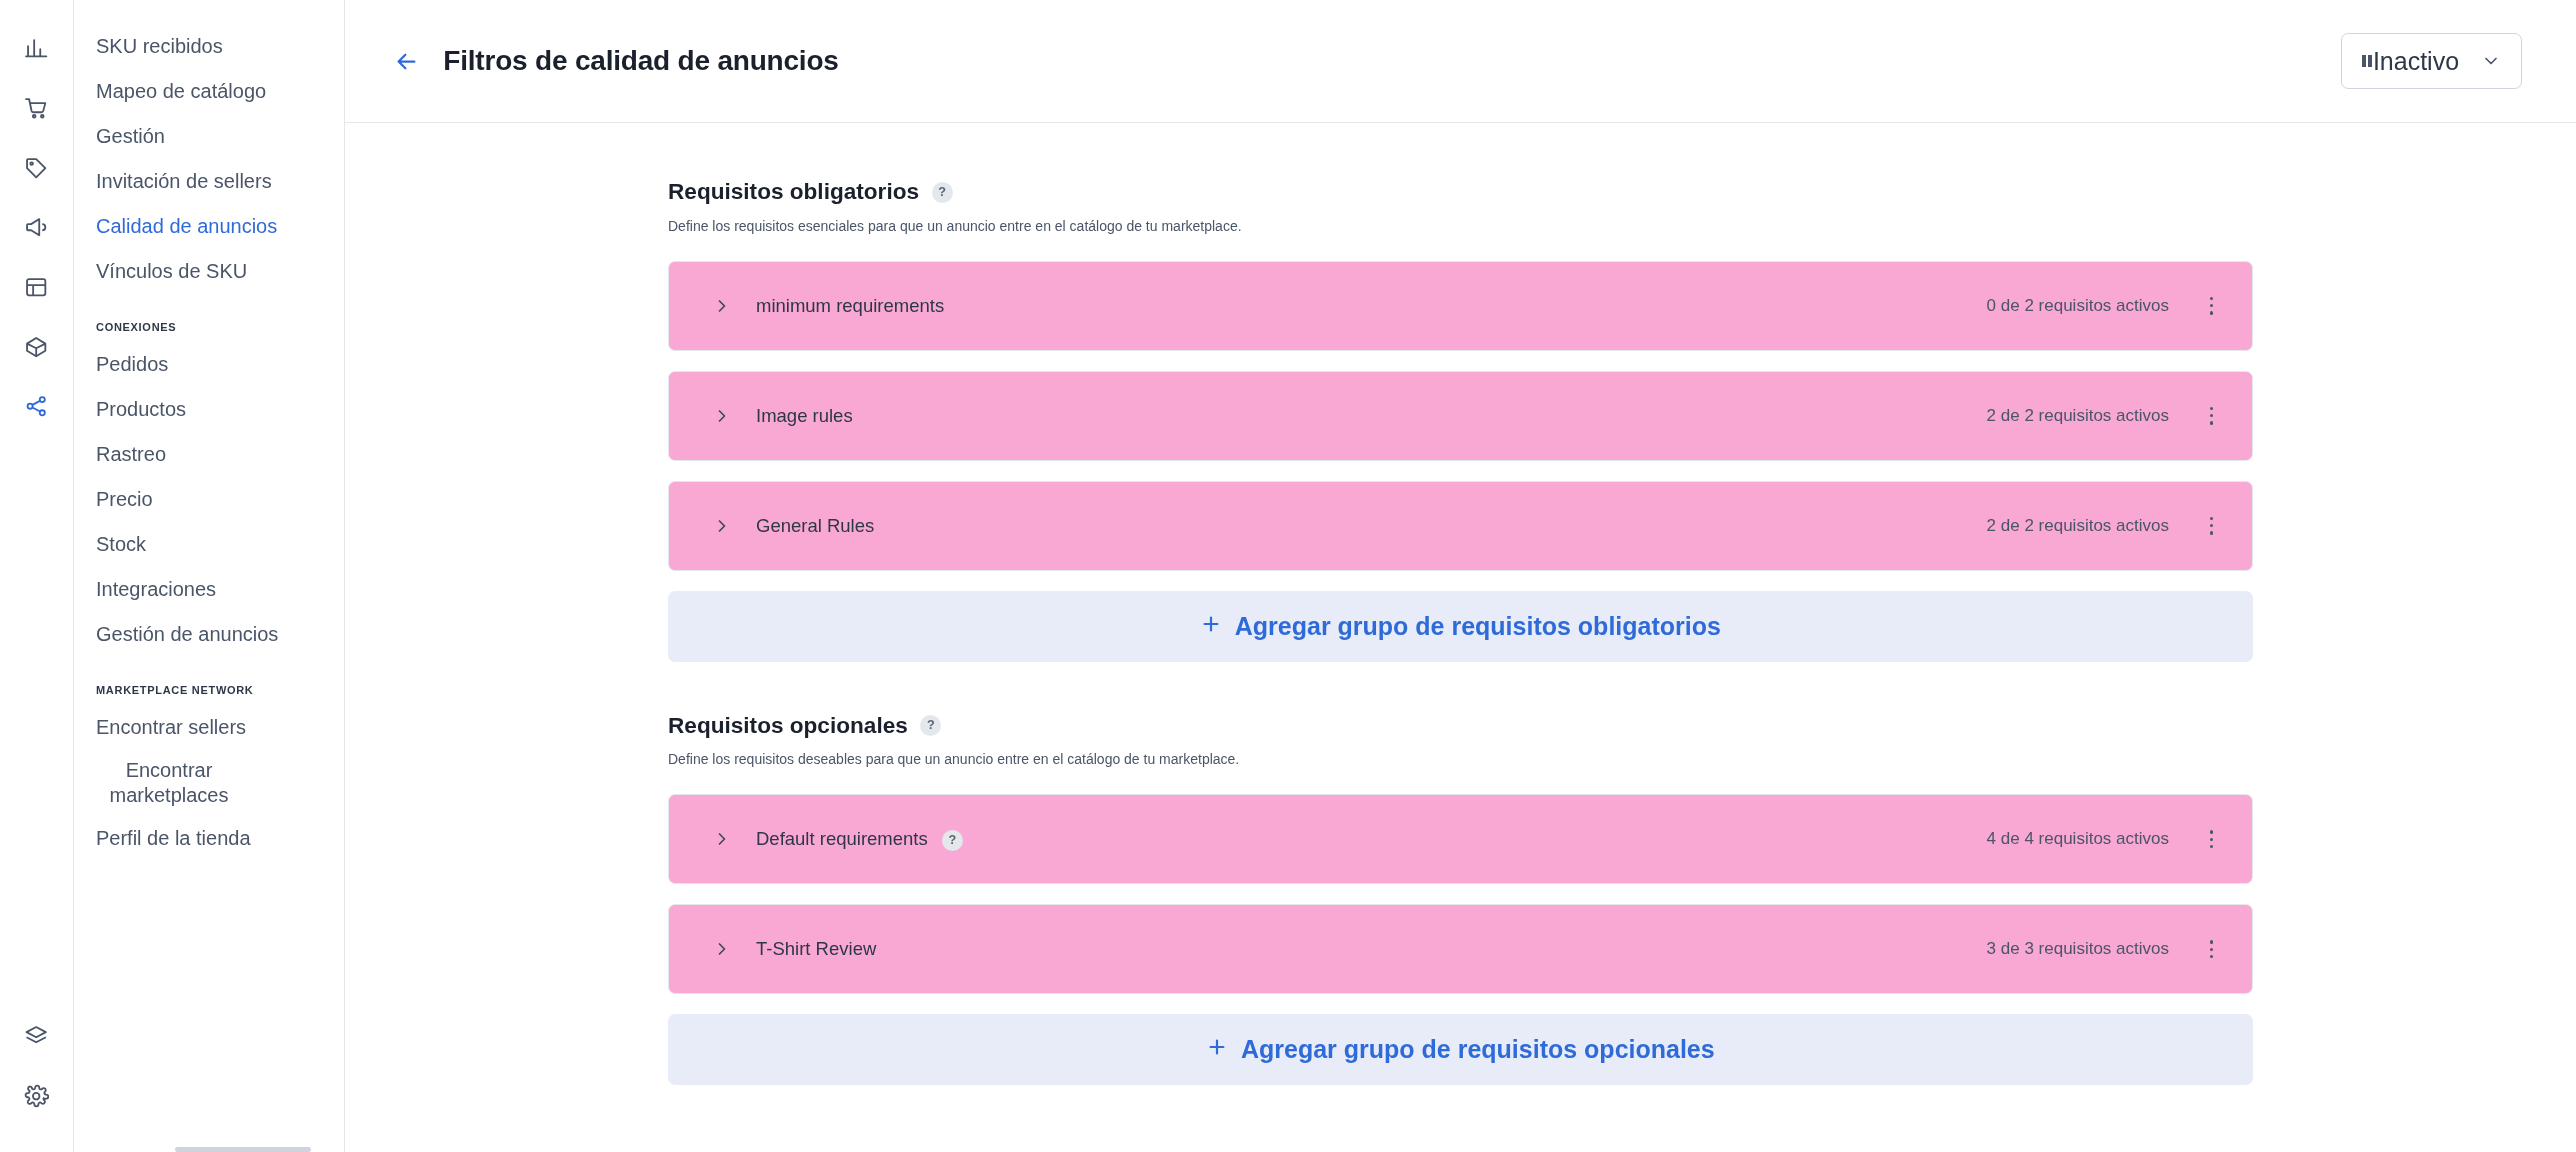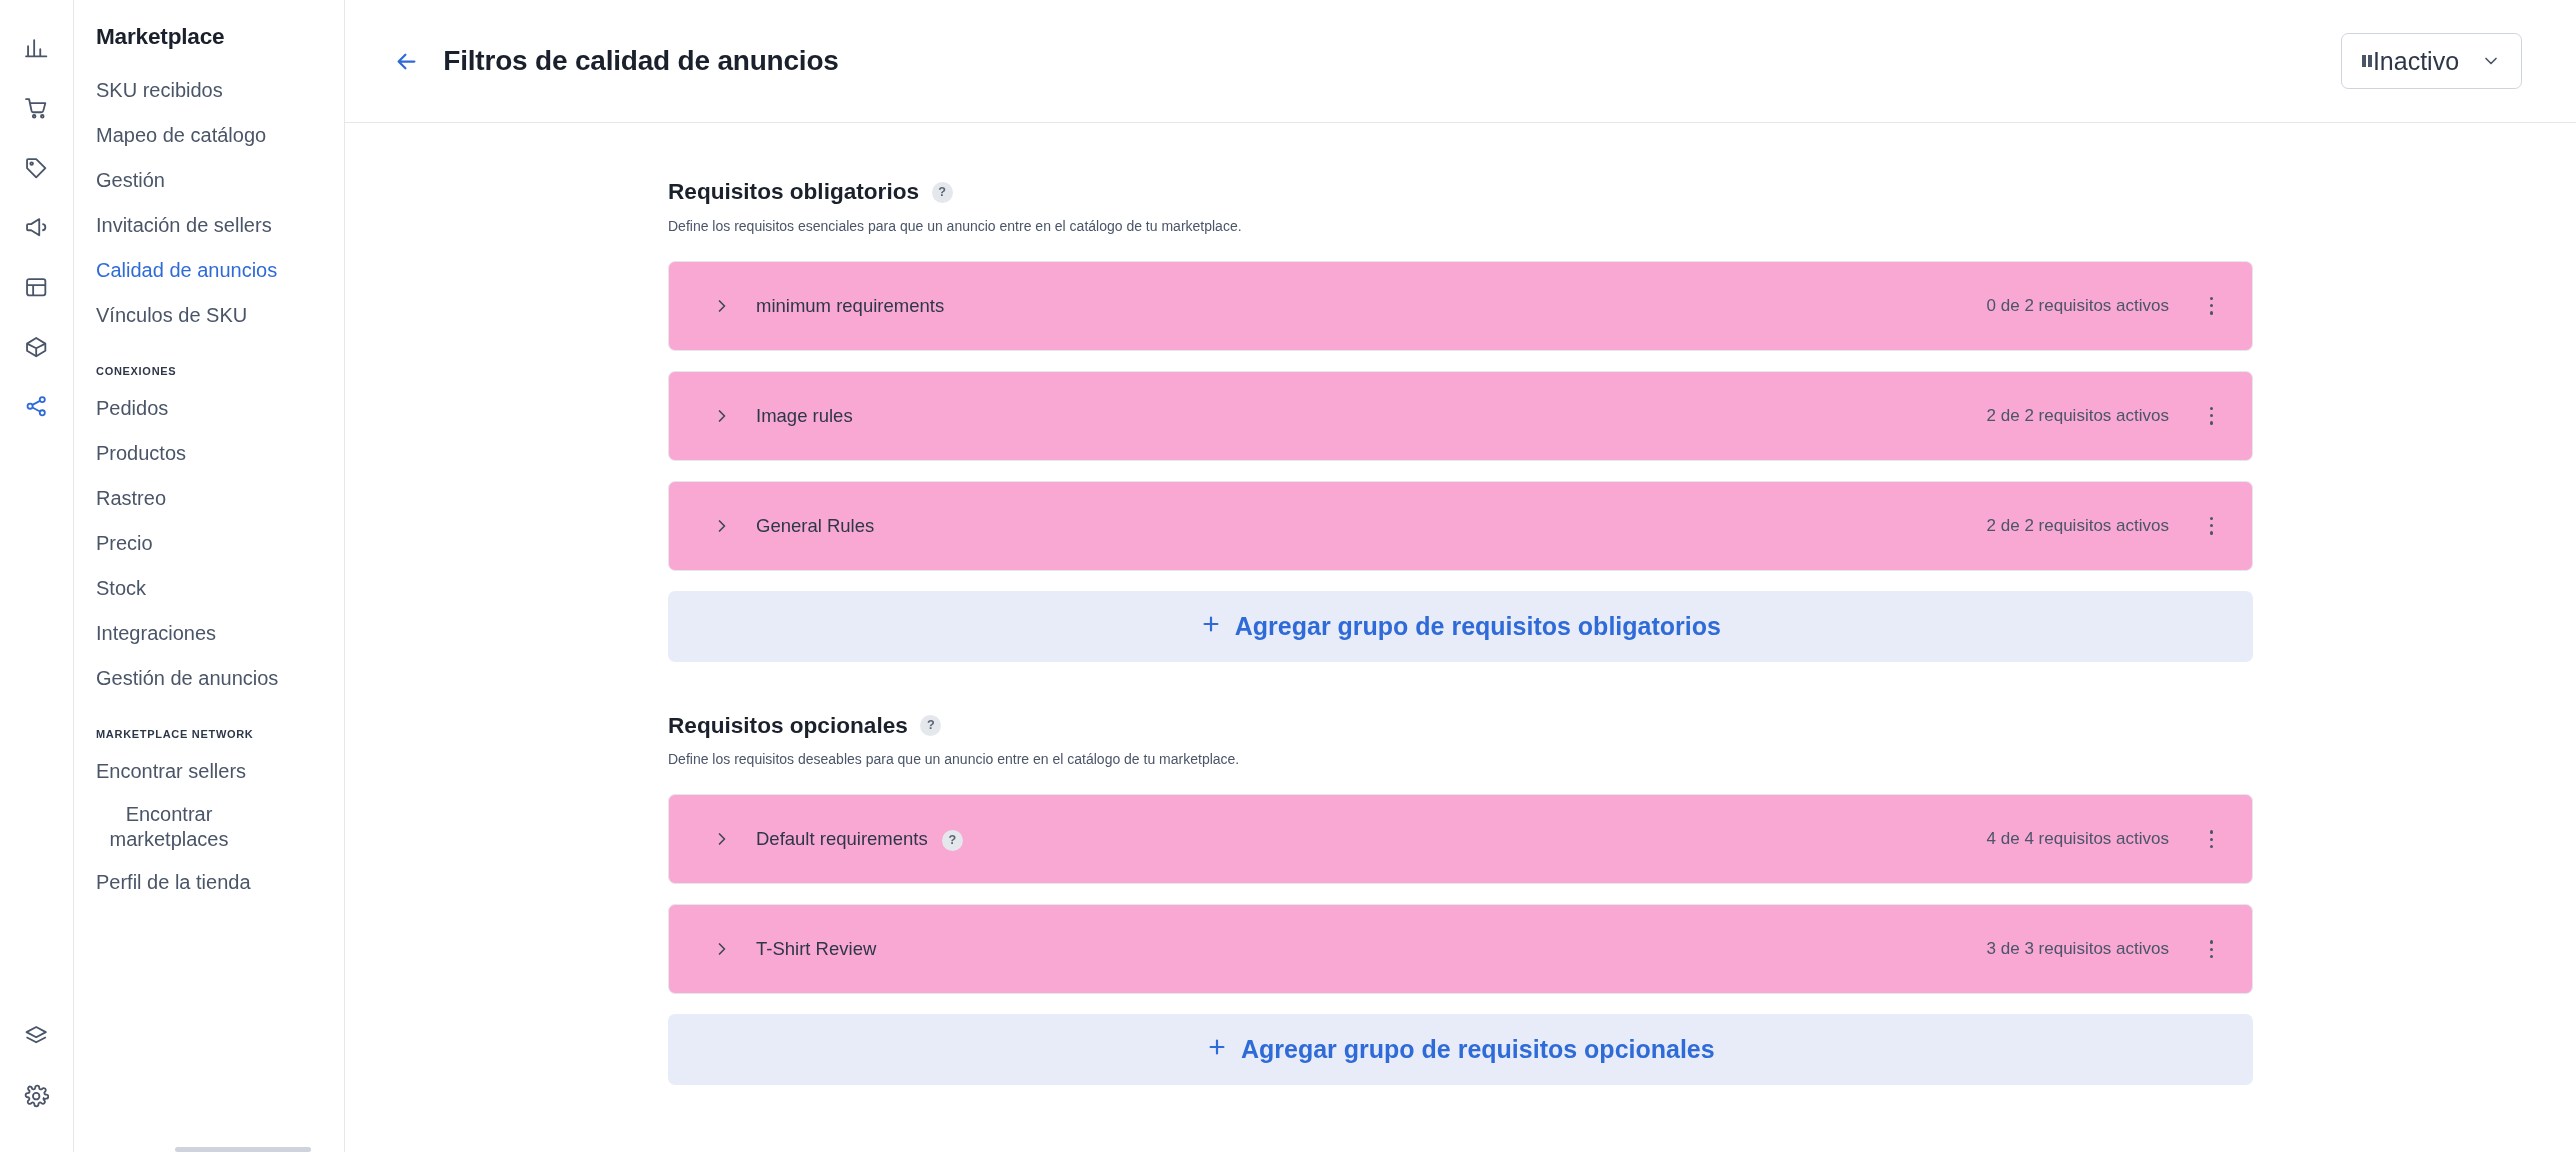--- a/index.html
+++ b/index.html
@@ -324,21 +324,20 @@
       <div class="rail-icon">
         <svg viewBox="0 0 24 24" fill="none" stroke="currentColor" stroke-width="1.8">
             <circle cx="12" cy="12" r="3.2"></circle>
             <path d="M19.4 14a1.6 1.6 0 0 0 .3 1.8l.1.1a2 2 0 1 1-2.8 2.8l-.1-.1a1.6 1.6 0 0 0-2.7 1.1v.3a2 2 0 1 1-4 0v-.2a1.6 1.6 0 0 0-2.8-1.1l-.1.1a2 2 0 1 1-2.8-2.8l.1-.1A1.6 1.6 0 0 0 3.9 13H3.6a2 2 0 1 1 0-4h.2a1.6 1.6 0 0 0 1.1-2.8l-.1-.1a2 2 0 1 1 2.8-2.8l.1.1A1.6 1.6 0 0 0 11 3.9V3.6a2 2 0 1 1 4 0v.2a1.6 1.6 0 0 0 2.7 1.1l.1-.1a2 2 0 1 1 2.8 2.8l-.1.1a1.6 1.6 0 0 0 1.1 2.7h.3a2 2 0 1 1 0 4h-.2a1.6 1.6 0 0 0-1.3.6z"></path>
           </svg>
       </div>
     </div>
   </nav>
 
   <aside class="sidebar">
-    <div class="sidebar-title">Marketplace</div>
 
     <div class="nav-item">SKU recibidos</div>
     <div class="nav-item">Mapeo de catálogo</div>
     <div class="nav-item">Gestión</div>
     <div class="nav-item">Invitación de sellers</div>
     <div class="nav-item active">Calidad de anuncios</div>
     <div class="nav-item">Vínculos de SKU</div>
 
     <div class="nav-section">CONEXIONES</div>
     <div class="nav-item">Pedidos</div>

